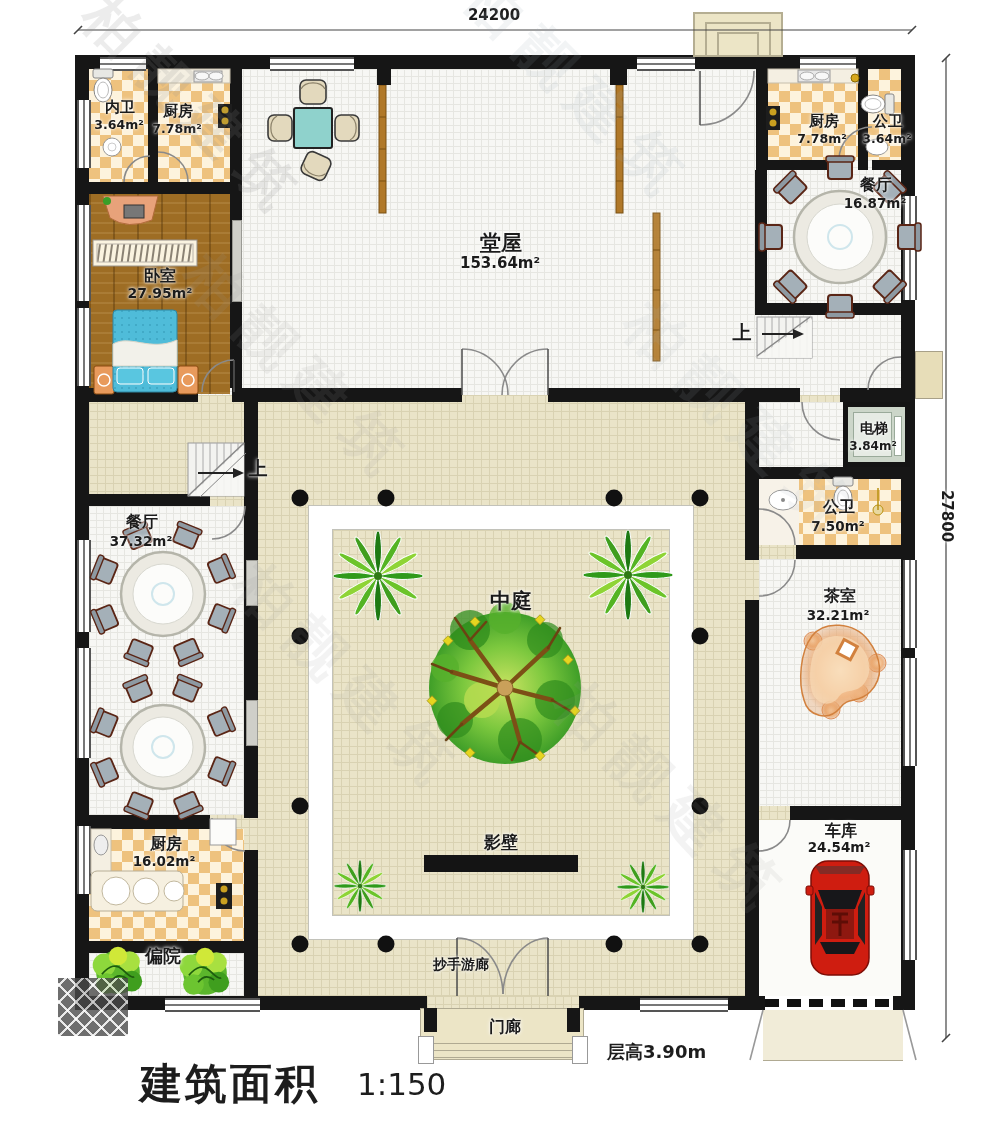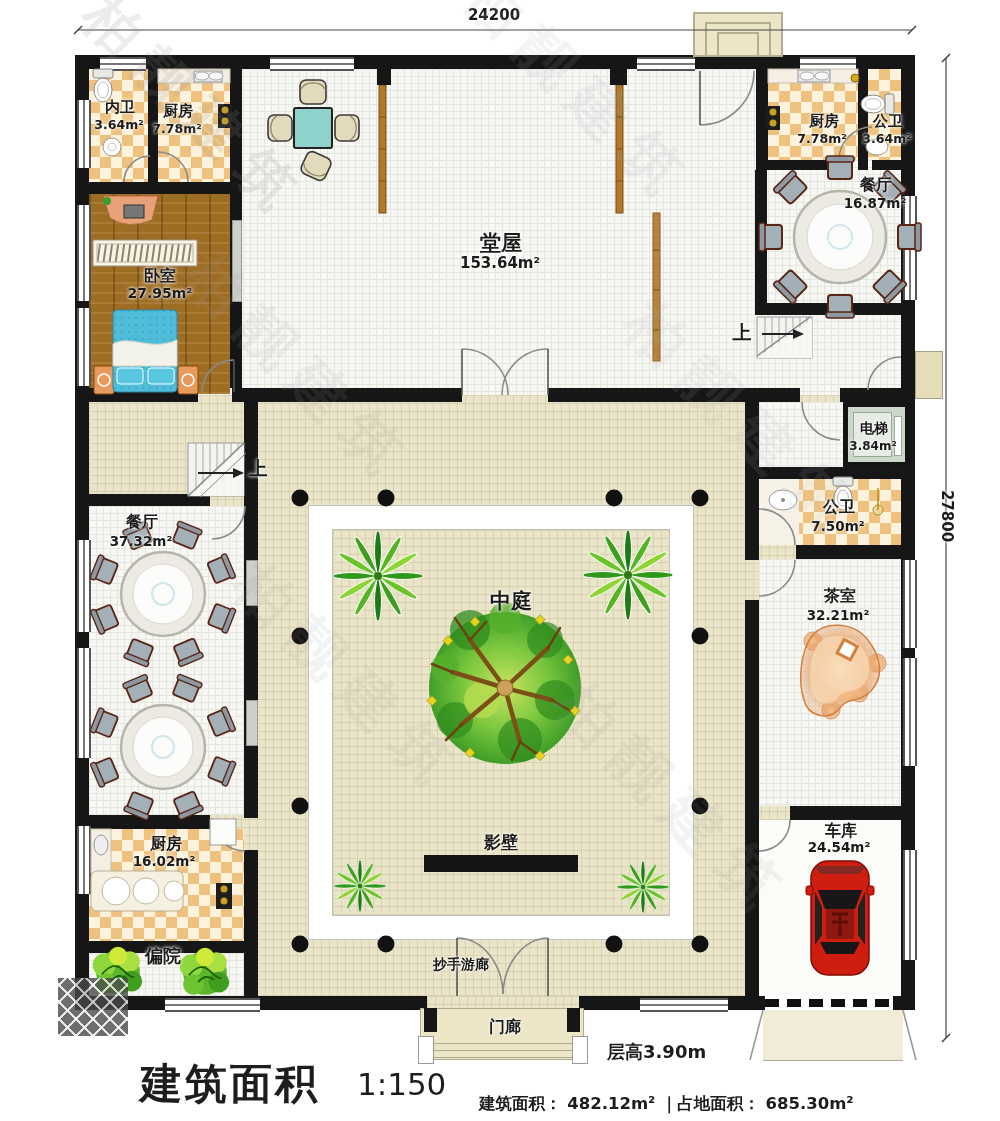--- a/index.html
+++ b/index.html
@@ -485,15 +485,14 @@
   <div class="wm" style="left:430px;top:50px;font-size:58px;color:#9aa8b4;opacity:0.12;">柏靓建筑</div>
   <div class="wm" style="left:150px;top:330px;font-size:58px;color:#9a9a9a;opacity:0.12;">柏靓建筑</div>
   <div class="wm" style="left:590px;top:380px;font-size:60px;color:#aab4bc;opacity:0.11;">柏靓建筑</div>
   <div class="wm" style="left:200px;top:640px;font-size:58px;color:#9a9a9a;opacity:0.11;">柏靓建筑</div>
   <div class="wm" style="left:520px;top:760px;font-size:60px;color:#9a9a9a;opacity:0.11;">柏靓建筑</div>
   <div class="abs" style="left:58px;top:978px;width:70px;height:58px;background-color:#4a4a4a;background-image:repeating-linear-gradient(45deg,rgba(255,255,255,.85) 0 2px,transparent 2px 12px),repeating-linear-gradient(-45deg,rgba(255,255,255,.85) 0 2px,transparent 2px 12px);opacity:0.8;"></div>
 
   <div class="tb" style="left:140px;top:1056px;font-size:42px;letter-spacing:3px;">建筑面积</div>
   <div class="tb" style="left:357px;top:1066px;font-size:31px;font-weight:normal;">1:150</div>
   <div class="tb" style="left:607px;top:1040px;font-size:18px;text-align:right;">层高3.90m</div>
-  <div class="tb" style="left:479px;top:1093px;font-size:16.5px;">建筑面积： 482.12m²  ｜占地面积： 685.30m²</div>
 
 </div>
 
 </body></html>

